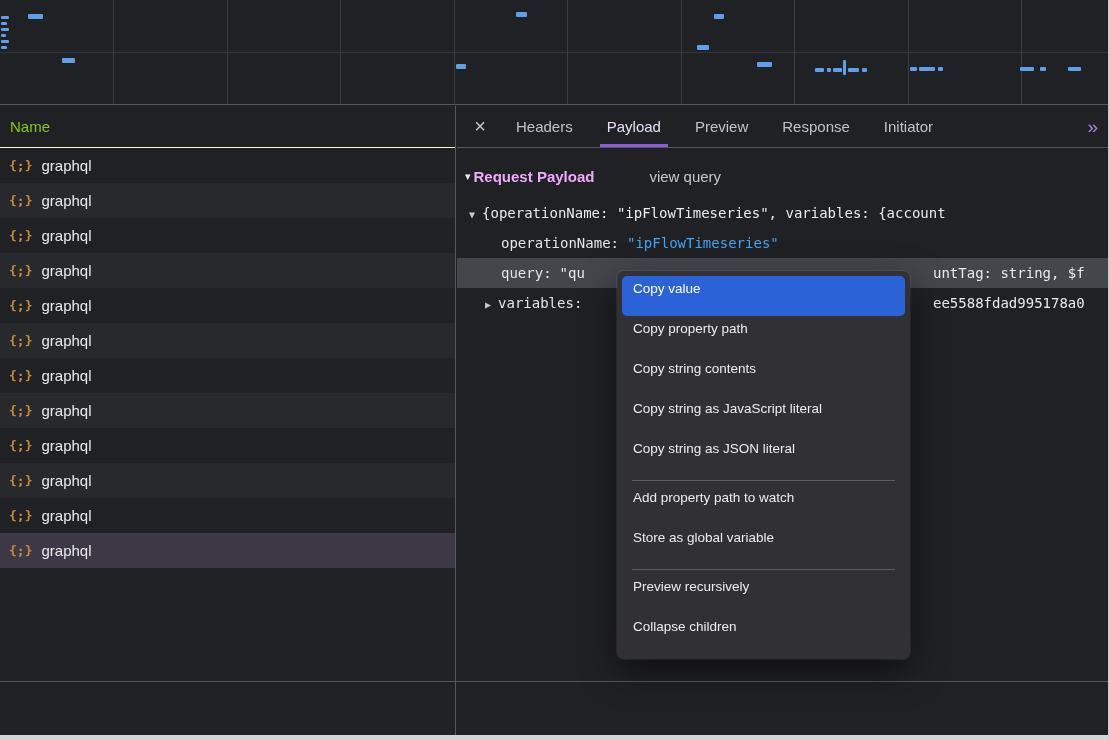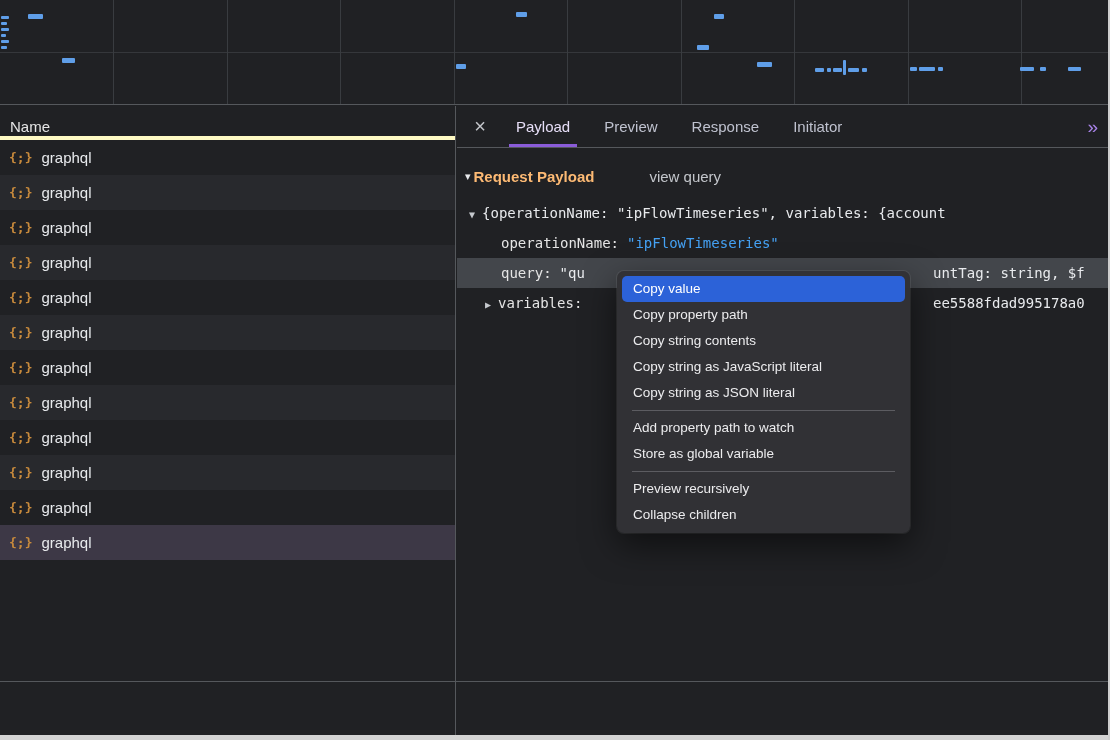--- a/index.html
+++ b/index.html
@@ -9,39 +9,39 @@
     font-family:"Liberation Sans",sans-serif;
     -webkit-font-smoothing:antialiased;
   }
   
   .overview{position:absolute;top:0;left:0;width:1110px;height:105px;border-bottom:1px solid #55585c;box-sizing:border-box;}
   .gridline{position:absolute;top:0;bottom:0;width:1px;background:#393c40;}
   .ov-hline{position:absolute;left:0;right:0;top:52px;height:1px;background:#35373b;}
   .ov-bar{position:absolute;background:#5f9ee8;border-radius:1px;}
   
   .left-panel{position:absolute;top:106px;left:0;width:456px;bottom:5px;border-right:1px solid #55585c;box-sizing:border-box;}
-  .name-header{height:34px;line-height:42px;padding-left:10px;font-size:15px;color:#e5e5e5;border-bottom:4px solid #fef9c3;box-sizing:border-box;}
+  .name-header{height:42px;line-height:42px;padding-left:10px;font-size:15px;color:#84cc16;border-bottom:1px solid #fef9c3;box-sizing:border-box;}
   .request-row{height:35px;display:flex;align-items:center;gap:9px;padding-left:9px;font-size:15px;color:#e8eaed;cursor:default;}
   .request-row.alt{background:#28292d;}
   .request-row.selected{background:#3d3846;}
   .json-icon{color:#c88a3c;font-family:"DejaVu Sans Mono",monospace;font-size:13px;font-weight:700;}
   
   .right-panel{position:absolute;top:106px;left:457px;right:0;bottom:5px;}
   .tabs{height:42px;display:flex;align-items:stretch;border-bottom:1px solid #55585c;box-sizing:border-box;padding-left:4px;}
   .close-btn{width:38px;display:flex;align-items:center;justify-content:center;font-size:20px;color:#c3c6cb;}
   .tab-list{display:flex;align-items:stretch;}
   .tab{padding:0 17px;display:flex;align-items:center;font-size:15px;color:#bfc2cf;position:relative;white-space:nowrap;}
   .tab.selected{color:#e6def7;}
   .tab.selected::after{content:"";position:absolute;left:10px;right:10px;bottom:0;height:3px;background:#8a5cd9;}
   .overflow-btn{margin-left:auto;margin-right:12px;display:flex;align-items:center;font-size:19px;color:#a883e8;}
   
   .payload-area{padding-top:15px;}
   .section-header{display:flex;align-items:center;padding-left:8px;font-size:15px;height:26px;}
   .tri{color:#e8eaed;font-size:11px;margin-right:3px;}
-  .section-title{font-weight:700;color:#fdba74;}
+  .section-title{font-weight:700;color:#f0abfc;}
   .view-source{margin-left:55px;color:#c3c6cb;}
   .tree{margin-top:9px;font-family:"DejaVu Sans Mono",monospace;font-size:14px;}
   .tree-row{height:30px;line-height:30px;position:relative;white-space:nowrap;overflow:hidden;padding-left:44px;color:#e8eaed;}
   .row-summary{padding-left:12px;}
   .row-vars{padding-left:28px;}
   .tri-gray{color:#c6c9ce;font-size:10px;margin-right:7px;display:inline-block;}
   .key{color:#e5e5e5;margin-right:8px;}
   .str{color:#45a2f5;}
   .row-query.selected{background:#43464b;}
   .frag-right{position:absolute;left:476px;top:0;color:#e8eaed;}
@@ -49,21 +49,21 @@
   .footer-line{position:absolute;top:681px;left:0;right:0;height:1px;background:#55585c;}
   .edge-bottom{position:absolute;left:0;right:0;bottom:0;height:5px;background:#d4d4d4;}
   .edge-right{position:absolute;top:0;right:0;bottom:0;width:2px;background:#cfcfcf;}
   
   .context-menu{
     position:absolute;left:617px;top:271px;width:293px;box-sizing:border-box;
     background:rgba(50,50,54,0.97);border-radius:7px;padding:5px;z-index:20;
     box-shadow:0 12px 34px rgba(0,0,0,0.55),0 0 0 1px rgba(255,255,255,0.09);
     font-size:13.5px;color:#ececee;
   }
-  .menu-item{height:26px;line-height:26px;padding:0 11px;border-radius:5px;white-space:nowrap;cursor:default;}
+  .menu-item{height:40px;line-height:26px;padding:0 11px;border-radius:5px;white-space:nowrap;cursor:default;}
   .menu-item.highlighted{background:#2c62d8;color:#ffffff;}
   .menu-sep{height:1px;background:#5c5c61;margin:4px 10px;}
 </style>
 </head>
 <body>
 
 <div class="devtools">
 
   <div class="overview">
     <div class="ov-hline"></div>
@@ -154,20 +154,21 @@
           <span class="json-icon">{;}</span>
           <span>graphql</span>
         </div>
       </div>
   </div>
 
   <div class="right-panel">
     <div class="tabs">
       <div class="close-btn">×</div>
       <div class="tab-list">
+          <div class="tab">Headers</div>
           <div class="tab selected">Payload</div>
           <div class="tab">Preview</div>
           <div class="tab">Response</div>
           <div class="tab">Initiator</div>
         </div>
       <div class="overflow-btn">»</div>
     </div>
 
     <div class="payload-area">
       <div class="section-header">

